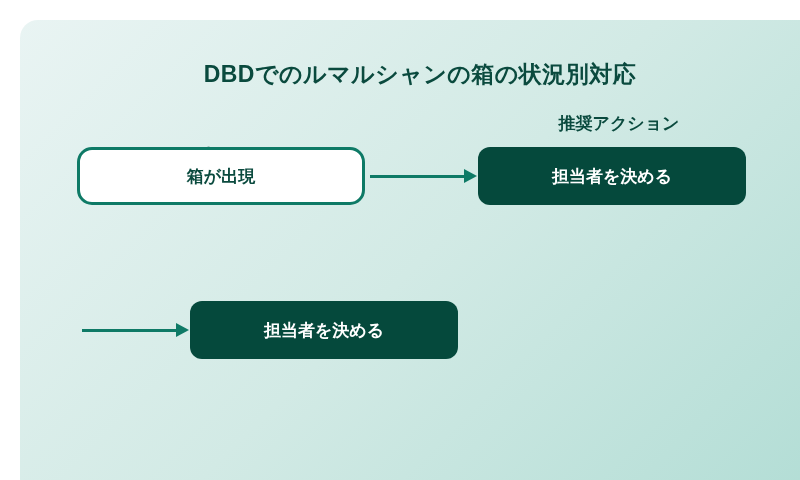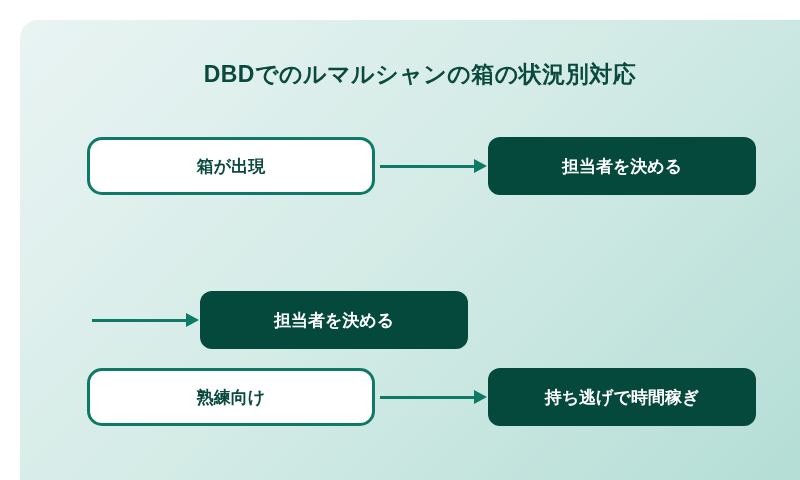--- a/index.html
+++ b/index.html
@@ -29,24 +29,24 @@
     top: 82px;
     text-align: center;
     font-size: 17px;
     font-weight: bold;
     color: #0a4a3e;
   }
   .col-header.left  { left: 57px;  width: 288px; margin-top: 32px; }
   .col-header.right { left: 458px; width: 282px; }
   .row {
     position: absolute;
-    left: 57px;
+    left: 47px;
     height: 58px;
     display: flex;
-    align-items: flex-end;
+    align-items: center;
   }
   .row.r0 { top: 127px; }
   .row.r1 { top: 204px; }
   .row.r2 { top: 281px; }
   .row.r3 { top: 358px; }
   .situation-box {
     width: 288px; height: 58px;
     background: #ffffff;
     border: 3px solid #0e7a66;
     border-radius: 15px;
@@ -87,32 +87,28 @@
 </style>
 </head>
 <body>
 
 <div class="canvas">
 
   <div class="title">DBDでのルマルシャンの箱の状況別対応</div>
 
   <div class="col-header left">状況</div>
 
+  <div class="col-header right">推奨アクション</div>
 
   <div class="row r0">
     <div class="situation-box">箱が出現</div>
     <div class="arrow"></div>
     <div class="action-box">担当者を決める</div>
   </div>
 
 
   <div class="row r2">
     <div class="arrow"></div>
     <div class="action-box">担当者を決める</div>
   </div>
 
-  <div class="row r3">
-    <div class="situation-box">熟練向け</div>
-    <div class="arrow"></div>
-    <div class="action-box">持ち逃げで時間稼ぎ</div>
-  </div>
 
 </div>
 
 </body></html>

